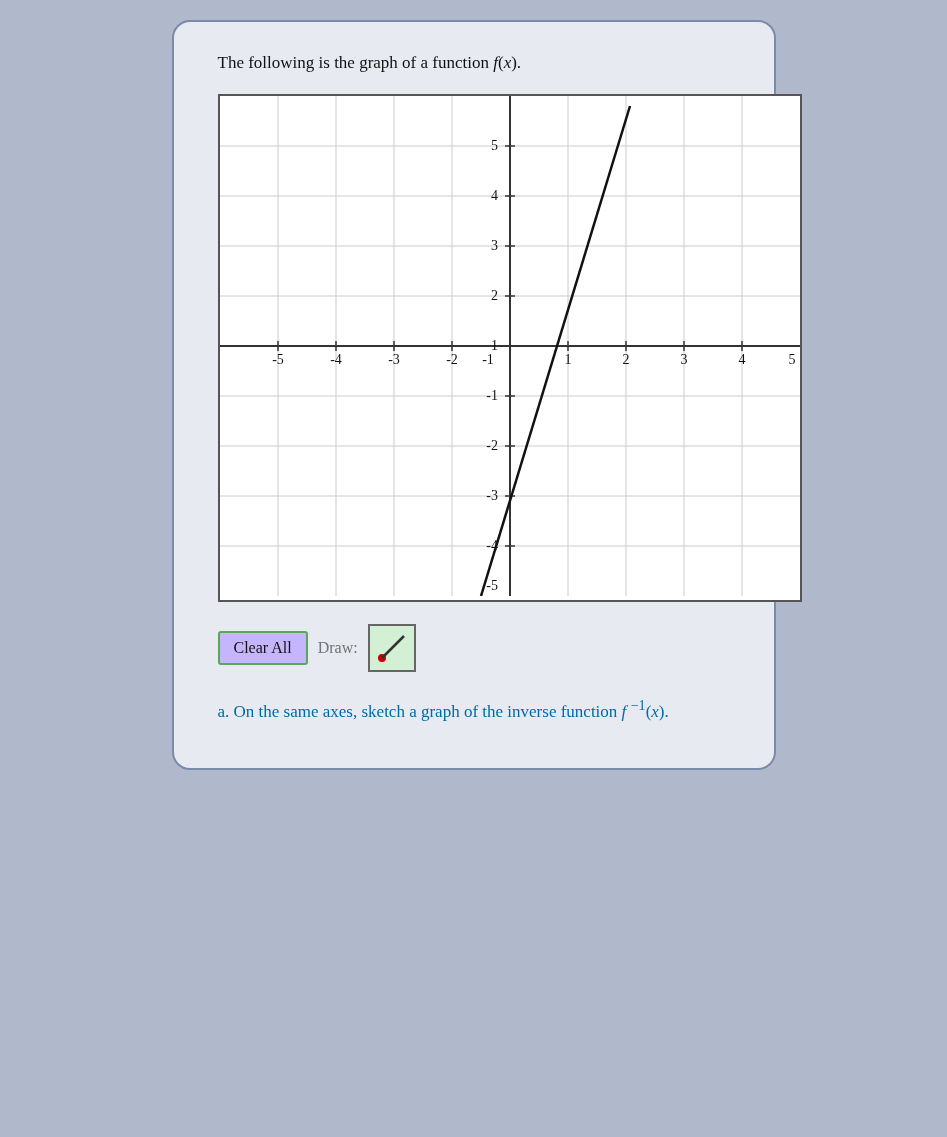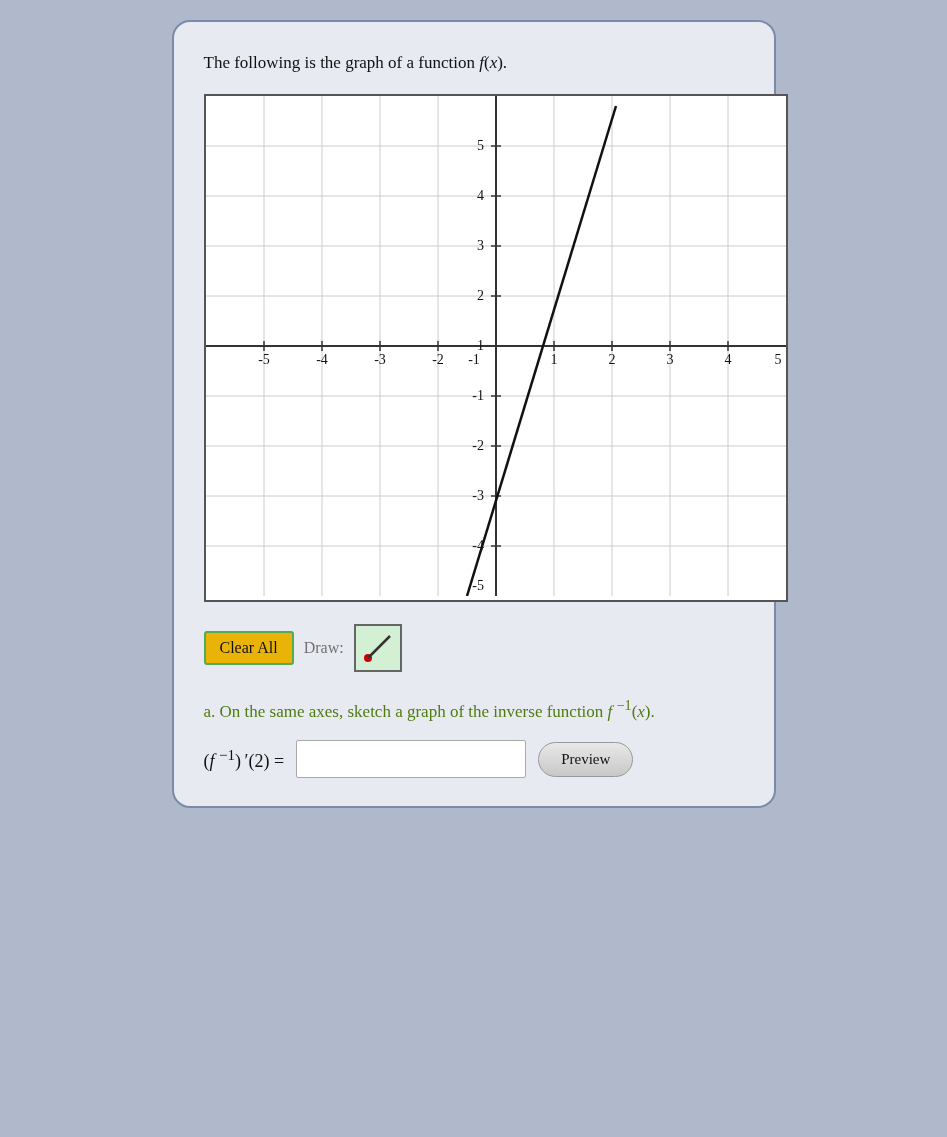--- a/index.html
+++ b/index.html
@@ -11,21 +11,21 @@
       align-items: flex-start;
       min-height: 1137px;
       padding: 20px;
       font-family: Georgia, 'Times New Roman', serif;
     }
 
     .card {
       background: #e8eaf2;
       border: 2px solid #7a8baa;
       border-radius: 18px;
-      padding: 28px 30px;
+      padding: 28px 44px;
       width: 604px;
       max-width: 100%;
     }
 
     .problem-text {
       font-size: 17px;
       color: #111;
       margin-bottom: 18px;
       line-height: 1.5;
     }
@@ -39,21 +39,21 @@
 
     .controls-row {
       display: flex;
       align-items: center;
       gap: 10px;
       margin-bottom: 22px;
     }
 
     .clear-all-btn {
       border: 2px solid #5a5;
-      background: #eab308;
+      background: #c4b5fd;
       color: #111;
       font-size: 16px;
       padding: 6px 14px;
       cursor: pointer;
       border-radius: 3px;
       font-family: Georgia, serif;
     }
 
     .draw-label {
       font-size: 16px;
@@ -66,21 +66,21 @@
       border: 2px solid #666;
       background: #d4f0d4;
       display: flex;
       align-items: center;
       justify-content: center;
       cursor: pointer;
     }
 
     .part-text {
       font-size: 17px;
-      color: #4d7c0f;
+      color: #0369a1;
       margin-bottom: 16px;
       line-height: 1.6;
     }
 
     .answer-row {
       display: flex;
       align-items: center;
       gap: 12px;
       margin-top: 8px;
     }
@@ -217,21 +217,14 @@
         <line x1="8" y1="28" x2="30" y2="6" stroke="#333" stroke-width="2.5"></line>
       </svg>
     </div>
   </div>
 
   <p class="part-text">
     a. On the same axes, sketch a graph of the inverse function <em>f</em>&nbsp;<sup>−1</sup>(<em>x</em>).
   </p>
 
 
-  <div class="answer-row">
-    <span class="answer-label">
-      (<em>f</em>&nbsp;<sup>−1</sup>) ′(2)&nbsp;=
-    </span>
-    <input type="text" class="answer-input" value="" placeholder="" style="">
-    <button class="preview-btn">Preview</button>
-  </div>
 
 </div>
 
 </body></html>

